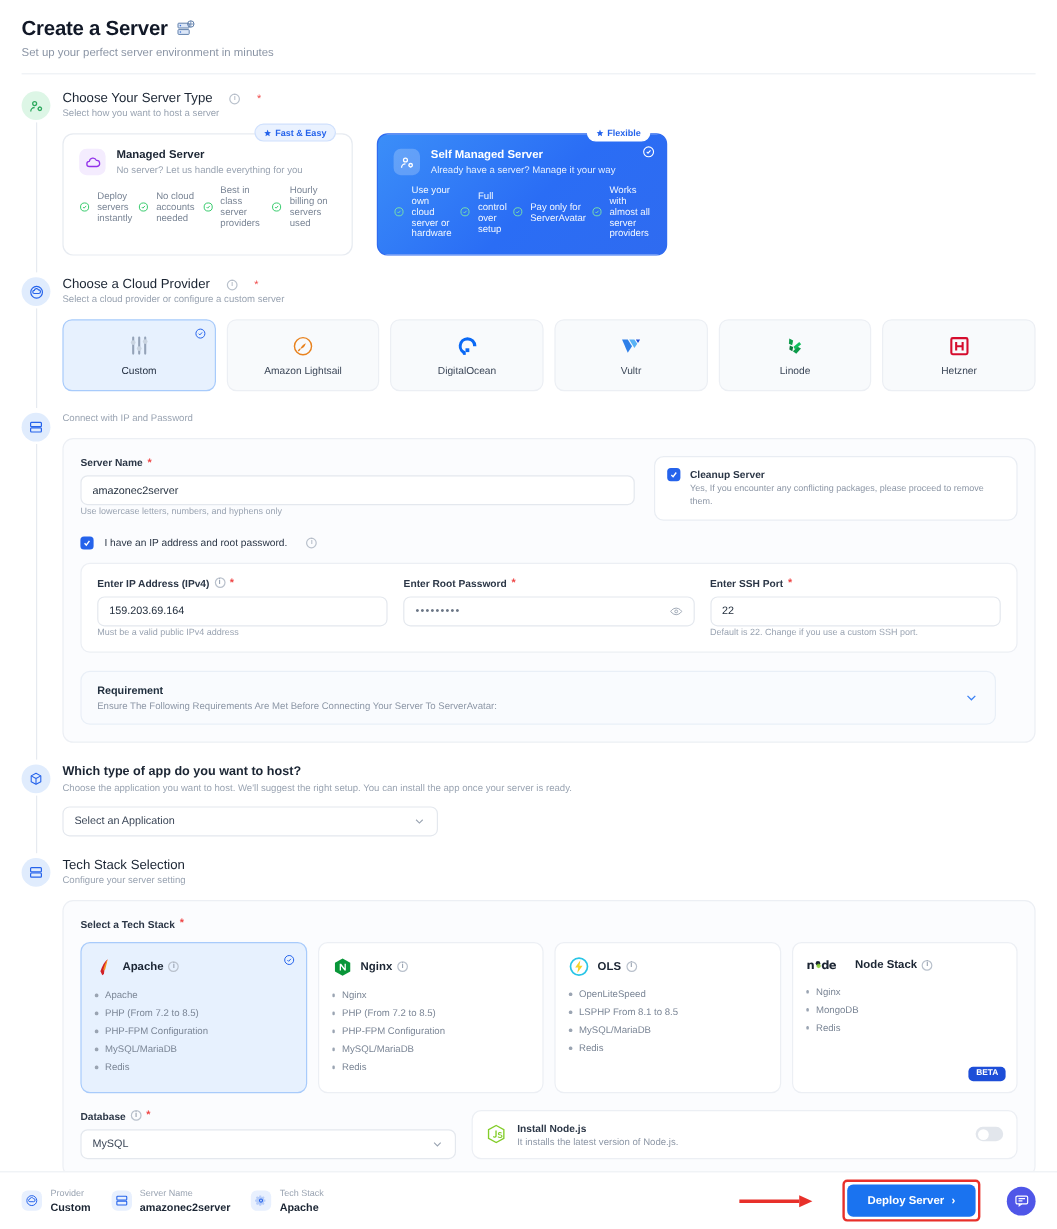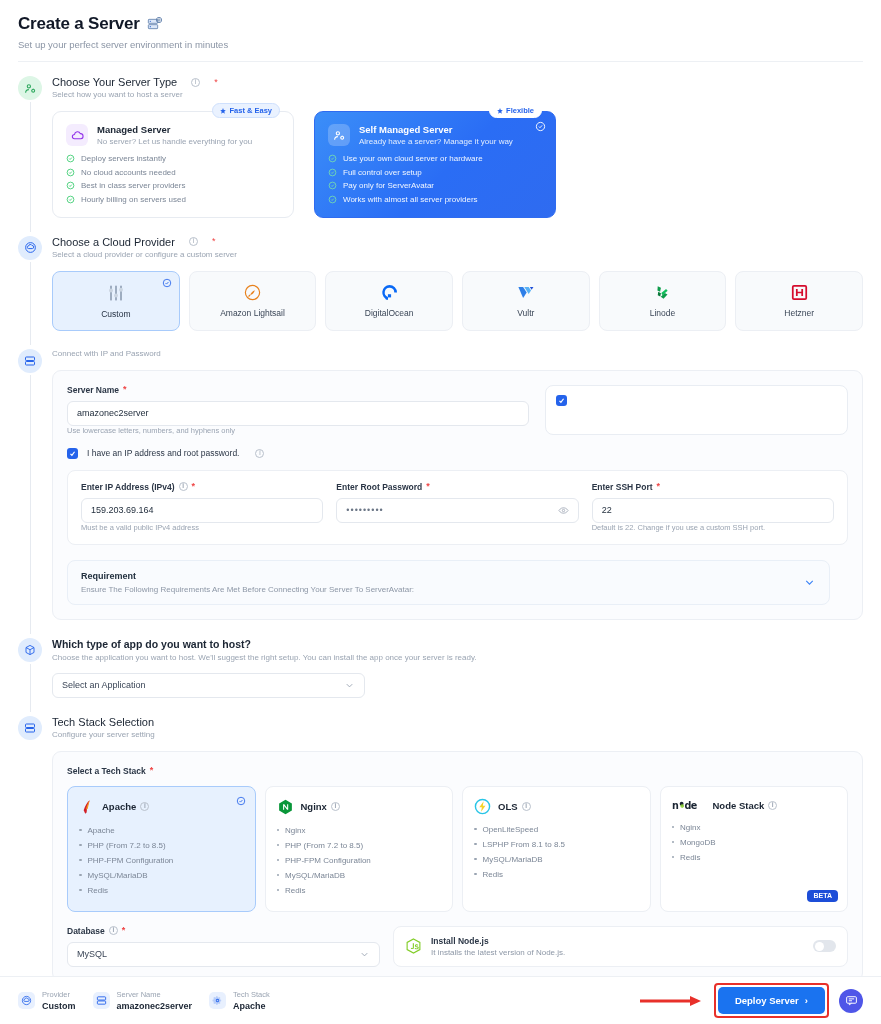--- a/index.html
+++ b/index.html
@@ -66,21 +66,21 @@
   .tc-ico {
     width: 22px; height: 22px; border-radius: 6px; flex: none;
     display: flex; align-items: center; justify-content: center;
   }
   .tc-ico.purple { background: #f4ecfe; }
   .tc-ico.white { background: rgba(255,255,255,0.22); }
   .tc-name { font-size: 9.5px; font-weight: 700; color: #1b2533; }
   .type-card.sel .tc-name { color: #fff; }
   .tc-desc { font-size: 8px; color: #9aa4b2; margin-top: 2px; }
   .type-card.sel .tc-desc { color: #e2edff; }
-  .tc-list { margin-top: 8px; display: flex; flex-direction: column; gap: 4.5px; }
+  .tc-list { margin-top: 8px; display: flex; flex-direction: row; gap: 4.5px; }
   .tc-li { display: flex; align-items: center; gap: 6px; font-size: 8px; color: #7b8696; }
   .type-card.sel .tc-li { color: #f0f6ff; }
   .chk-g { width: 9px; height: 9px; flex: none; }
   .sel-check { position: absolute; top: 9px; right: 9px; }
 
   
   .providers { display: flex; gap: 9px; margin-top: 12px; padding-right: 18px; }
   .prov {
     flex: 1; height: 60px; border-radius: 8px; background: #f8fafc;
     border: 1px solid #eceff4; display: flex; flex-direction: column;
@@ -184,21 +184,21 @@
     display: flex; align-items: center; padding: 0 18px;
   }
   .summ { display: flex; gap: 17px; align-items: center; }
   .sm { display: flex; gap: 7px; align-items: center; }
   .sm-ico {
     width: 17px; height: 17px; border-radius: 5px; background: #e8f0fe;
     display: flex; align-items: center; justify-content: center; flex: none;
   }
   .sm-k { font-size: 7.5px; color: #9aa4b2; }
   .sm-v { font-size: 9px; color: #1b2533; font-weight: 700; margin-top: 2px; }
-  .deploy-wrap { margin-left: auto; display: flex; align-items: center; gap: 10px; }
+  .deploy-wrap { margin-left: auto; display: flex; align-items: center; gap: 22px; }
   .arrow { width: 64px; height: 12px; }
   .deploy-box { border: 2px solid #e8302a; border-radius: 4px; padding: 2px; }
   .deploy {
     background: #1a73f0; color: #fff; font-size: 9.5px; font-weight: 700;
     padding: 8px 17px; border-radius: 5px; border: none; cursor: pointer;
     display: flex; align-items: center; gap: 6px;
   }
   .chatfab {
     width: 24px; height: 24px; border-radius: 50%; background: #4f56e8;
     display: flex; align-items: center; justify-content: center; flex: none;
@@ -451,20 +451,24 @@
               <span>amazonec2server</span>
             </div>
             <div class="hint">Use lowercase letters, numbers, and hyphens only</div>
           </div>
           <div class="cleanup">
             <div class="cb">
               <svg width="7" height="7" viewBox="0 0 24 24" fill="none" stroke="#fff" stroke-width="4">
                   <path d="M5 13l5 5L19 6"></path>
                 </svg>
             </div>
+            <div>
+              <div class="cb-lbl">Cleanup Server</div>
+              <div class="cb-desc">Yes, If you encounter any conflicting packages, please proceed to remove them.</div>
+            </div>
           </div>
         </div>
 
         <div class="iprow">
           <div class="cb">
             <svg width="7" height="7" viewBox="0 0 24 24" fill="none" stroke="#fff" stroke-width="4">
                 <path d="M5 13l5 5L19 6"></path>
               </svg>
           </div>
           <div class="t">

